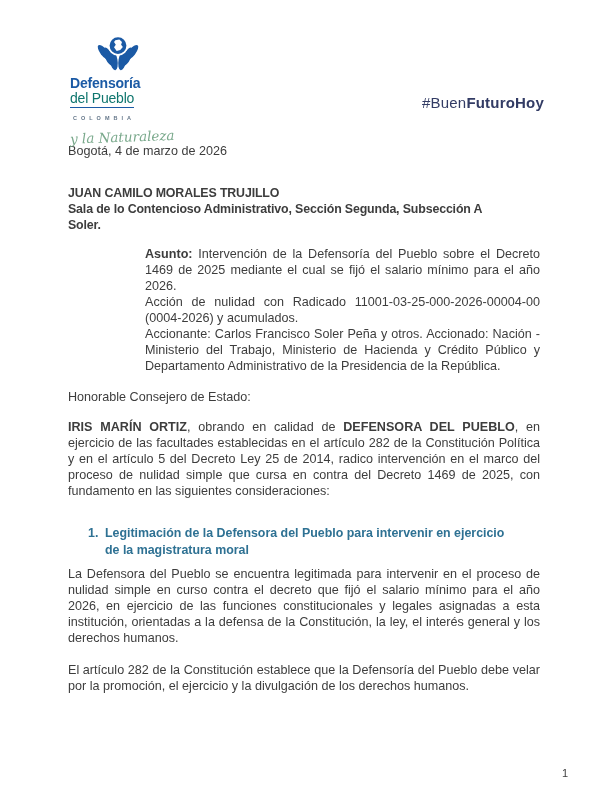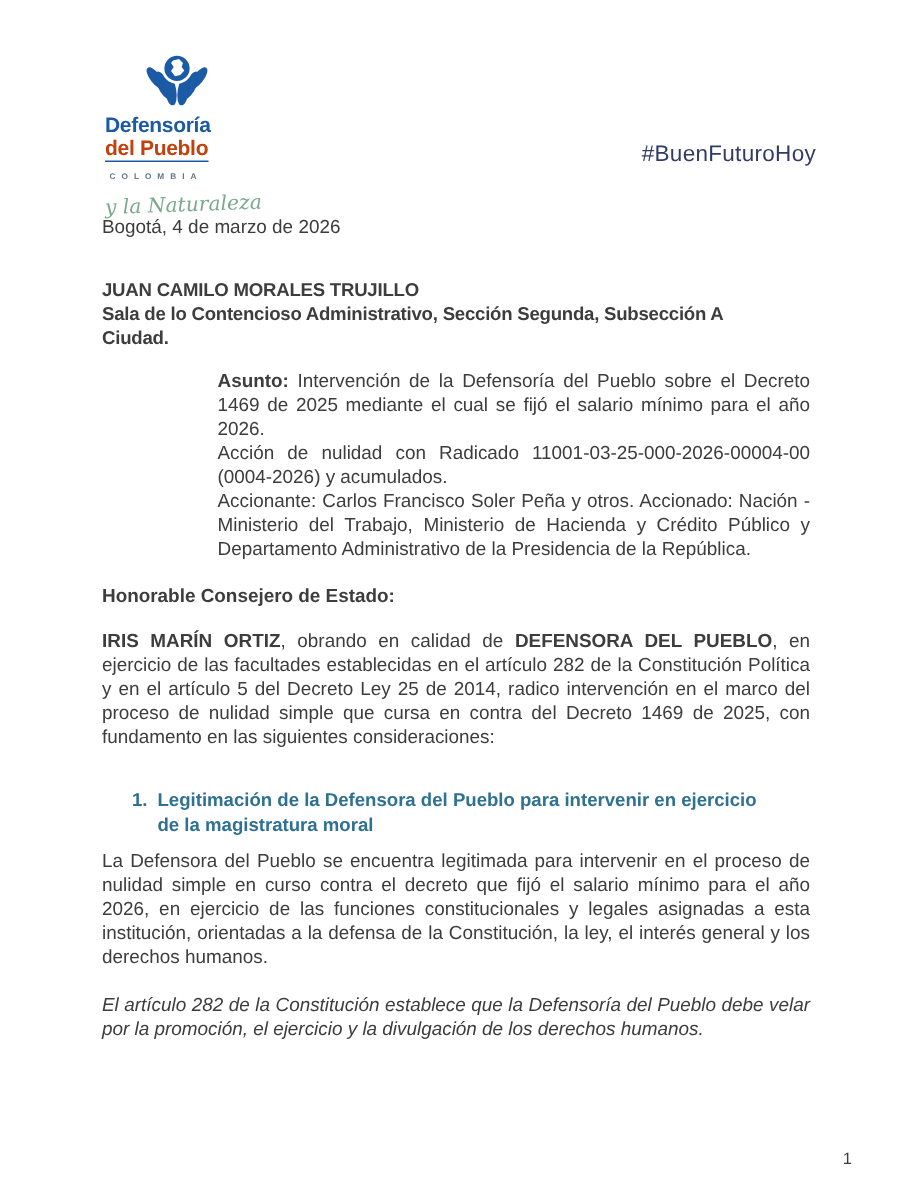--- a/index.html
+++ b/index.html
@@ -14,44 +14,44 @@
     font-family: "Liberation Sans", "DejaVu Sans", sans-serif;
     color: #3d3d3d;
     font-size: 12.6px;
     line-height: 16px;
   }
   
   .letterhead { position: relative; height: 104px; }
   .logo-block { width: 96px; margin-left: 2px; }
   .logo-icon { display: block; margin: 0 auto 1px auto; width: 46px; height: 42px; }
   .logo-word { color: #1b5aa5; font-weight: bold; font-size: 14px; line-height: 14.5px; letter-spacing: -0.2px; }
-  .logo-word2 { color: #c2410c; font-weight: bold; font-size: 14px; line-height: 15px; letter-spacing: -0.2px;
+  .logo-word2 { color: #0f766e; font-weight: normal; font-size: 14px; line-height: 15px; letter-spacing: -0.2px;
                 border-bottom: 1.6px solid #1b5aa5; display: inline-block; padding-bottom: 1px; }
   .logo-colombia { font-size: 5.5px; letter-spacing: 4px; color: #647689; font-weight: bold;
                    margin-top: 2px; margin-left: 3px; }
   .logo-tagline { font-family: "DejaVu Serif", serif; font-style: italic; color: #7aa98c;
                   font-size: 13.5px; margin-top: 3px; transform: rotate(-2deg); white-space: nowrap; }
   .hashtag { position: absolute; top: 62px; right: -4px; font-size: 15px; color: #323b64;
              letter-spacing: 0.2px; white-space: nowrap; }
-  .hashtag .hbold { font-weight: normal; }
+  .hashtag .hbold { font-weight: bold; }
   
   .date { margin: 6px 0 0 0; white-space: nowrap; }
   .recipient { margin-top: 26px; font-weight: bold; letter-spacing: -0.15px; }
   .recipient div { white-space: nowrap; font-size: 12.4px; }
   .subject { margin: 13px 0 0 77px; text-align: justify; }
   .subject p { margin: 0; }
   .b { font-weight: bold; }
-  .salutation { margin: 15px 0 0 0; white-space: nowrap; font-weight: bold; }
+  .salutation { margin: 15px 0 0 0; white-space: nowrap; }
   .body-par { margin: 14px 0 0 0; text-align: justify; }
   .section-heading { display: flex; margin: 26px 0 0 20px; color: #2e7193; font-weight: bold;
                      font-size: 12.4px; line-height: 16.5px; }
   .section-heading .num { width: 17px; flex: none; }
   .section-heading .title { flex: 1; padding-right: 18px; }
   .par1 { margin-top: 8px; }
-  .par2 { margin-top: 16px; font-style: italic; }
+  .par2 { margin-top: 16px; }
   .page-number { position: absolute; right: 34px; bottom: 14px; font-size: 11px; color: #3d3d3d; }
 </style>
 </head>
 <body>
 
 <div class="page">
 
   <div class="letterhead">
     <div class="logo-block">
       <svg class="logo-icon" viewBox="0 0 52 44" aria-hidden="true">
@@ -72,21 +72,21 @@
       <div class="logo-tagline">y la Naturaleza</div>
     </div>
     <div class="hashtag"><span>#Buen</span><span class="hbold">FuturoHoy</span></div>
   </div>
 
   <p class="date">Bogotá, 4 de marzo de 2026</p>
 
   <div class="recipient">
     <div>JUAN CAMILO MORALES TRUJILLO</div>
     <div>Sala de lo Contencioso Administrativo, Sección Segunda, Subsección A</div>
-    <div>Ciudad.</div>
+    <div>Soler.</div>
   </div>
 
   <div class="subject">
     <p><span class="b">Asunto:</span><span> Intervención de la Defensoría del Pueblo sobre el Decreto 1469 de 2025 mediante el cual se fijó el salario mínimo para el año 2026.</span></p>
     <p>Acción de nulidad con Radicado 11001-03-25-000-2026-00004-00 (0004-2026) y acumulados.</p>
     <p>Accionante: Carlos Francisco Soler Peña y otros. Accionado: Nación - Ministerio del Trabajo, Ministerio de Hacienda y Crédito Público y Departamento Administrativo de la Presidencia de la República.</p>
   </div>
 
   <p class="salutation">Honorable Consejero de Estado:</p>
 

